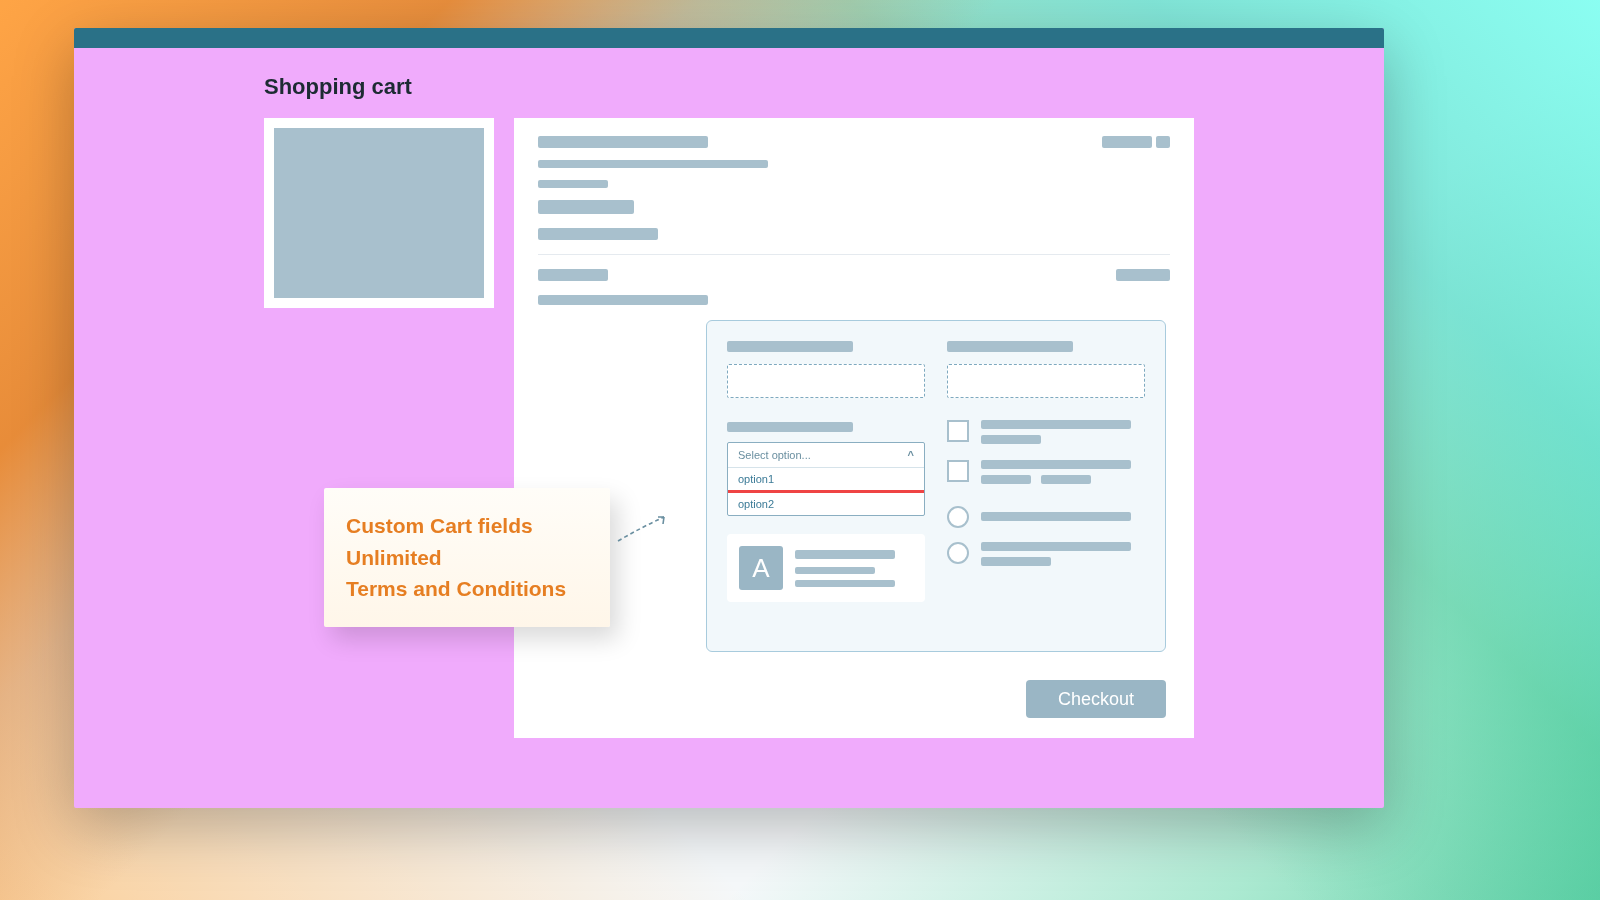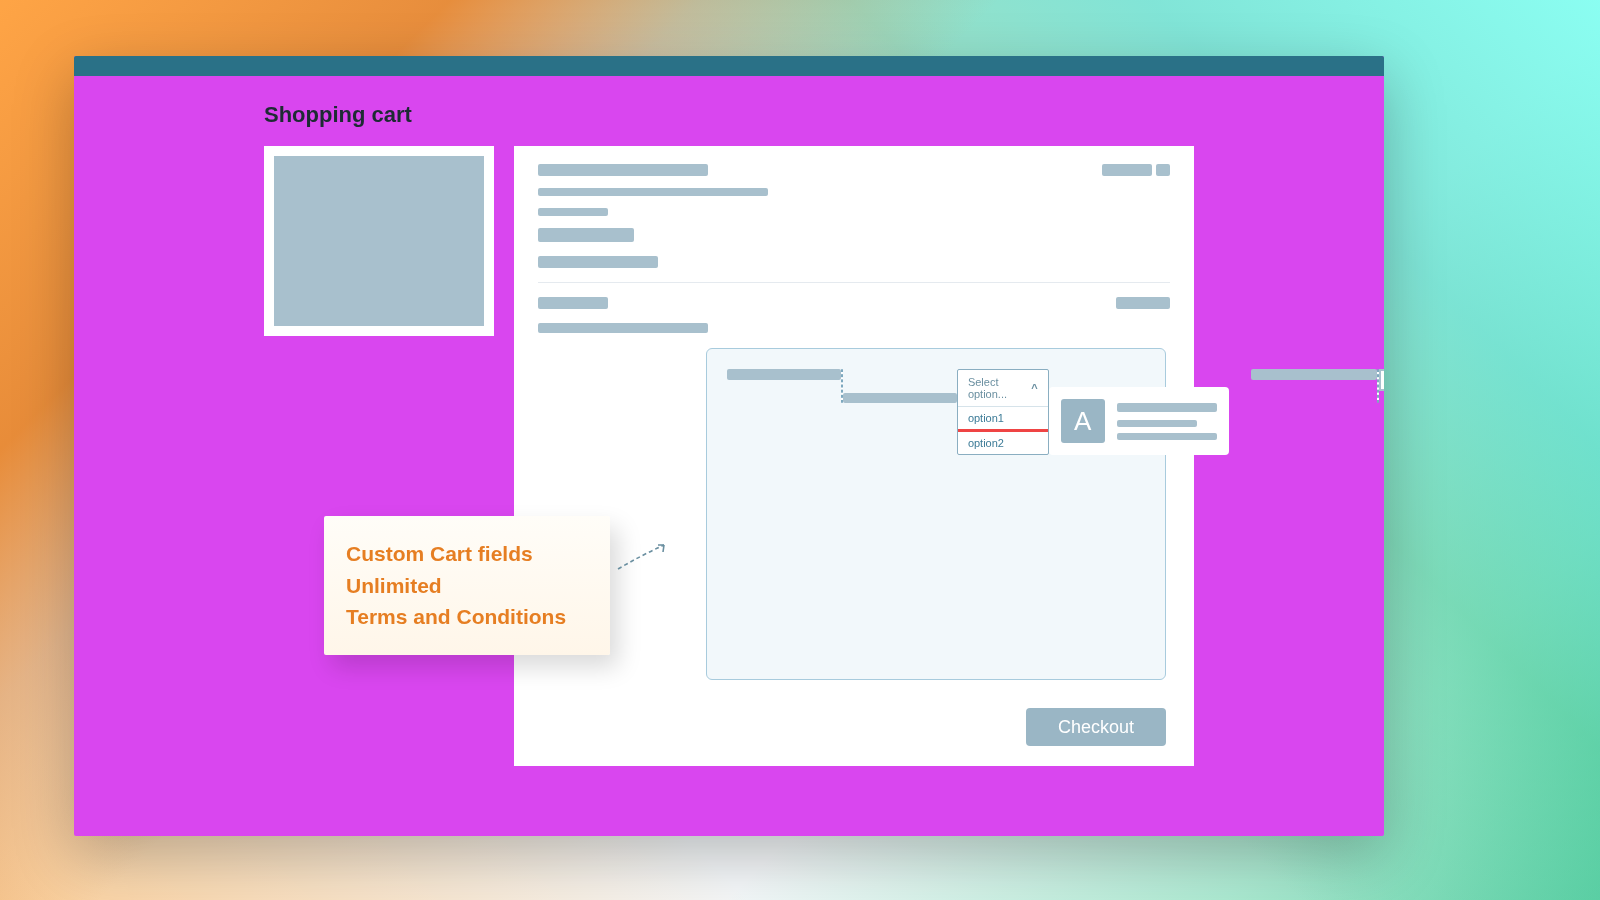--- a/index.html
+++ b/index.html
@@ -8,23 +8,23 @@
     position: absolute; inset: 0;
     background:
       linear-gradient(135deg, rgba(255,160,60,0.95) 0%, rgba(230,130,40,0.9) 18%, rgba(200,120,60,0.4) 28%, rgba(255,255,255,0) 40%),
       linear-gradient(225deg, rgba(120,255,240,0.85) 0%, rgba(80,220,200,0.7) 18%, rgba(60,200,150,0.5) 30%, rgba(255,255,255,0) 48%),
       linear-gradient(45deg, rgba(255,180,90,0.6) 0%, rgba(255,255,255,0) 30%),
       linear-gradient(315deg, rgba(70,200,150,0.8) 0%, rgba(100,220,170,0.5) 15%, rgba(255,255,255,0) 35%),
       #f5f8fa;
   }
   .window {
     position: absolute;
-    left: 74px; top: 56px;
+    left: 74px; top: 28px;
     width: 1310px; height: 780px;
-    background: #d946ef;
+    background: #f0abfc;
     box-shadow: 0 20px 60px rgba(0,0,0,0.25);
     border-radius: 2px;
     overflow: hidden;
   }
   .topbar { height: 20px; background: #2a7187; }
   .content { padding: 26px 190px 0 190px; }
   .page-title { font-size: 22px; font-weight: 600; color: #1d2b33; margin-bottom: 18px; }
   .cart-row { display: flex; gap: 20px; align-items: flex-start; }
   .thumb-card { background: #fff; padding: 10px; width: 230px; }
   .thumb { width: 210px; height: 170px; background: #a8c0cd; }
@@ -33,21 +33,21 @@
   .row { display:flex; justify-content:space-between; align-items:center; }
   .divider { border-top: 1px solid #e5eaef; margin: 14px 0; }
   .fields-panel {
     position: absolute; right: 28px; top: 202px;
     width: 460px; height: 332px;
     border: 1.5px solid #a8cbdd; border-radius: 6px;
     background: #f2f8fb;
     padding: 20px 20px 18px 20px;
   }
   .two-col { display:flex; gap: 22px; }
-  .col { flex:1; display:flex; }
+  .col { flex:1; display:flex; flex-direction:column; }
   .dashed-input { height: 34px; border: 1.5px dashed #7ea9bf; background:#fff; border-radius:2px; }
   .select-box { border:1px solid #8aaec1; background:#fff; border-radius:2px; }
   .select-head { display:flex; justify-content:space-between; align-items:center; padding:6px 10px; font-size:11px; color:#6a8fa0; border-bottom:1px solid #d6e3ea; }
   .select-opt { padding:5px 10px; font-size:11px; color:#3c7b97; }
   .select-opt + .select-opt { border-top: 3px solid #ef4444; }
   .chev { font-weight:700; color:#6a8fa0; }
   .upload-card { background:#fff; border-radius:4px; padding:12px; display:flex; gap:12px; align-items:center; margin-top:18px; }
   .upload-icon { width:44px; height:44px; background:#9ab6c5; border-radius:3px; display:flex; align-items:center; justify-content:center; color:#fff; font-size:26px; font-weight:500; }
   .cb { width:22px; height:22px; border:2px solid #a8c0cd; background:#fff; flex:none; }
   .rb { width:22px; height:22px; border:2px solid #a8c0cd; border-radius:50%; background:#fff; flex:none; }

